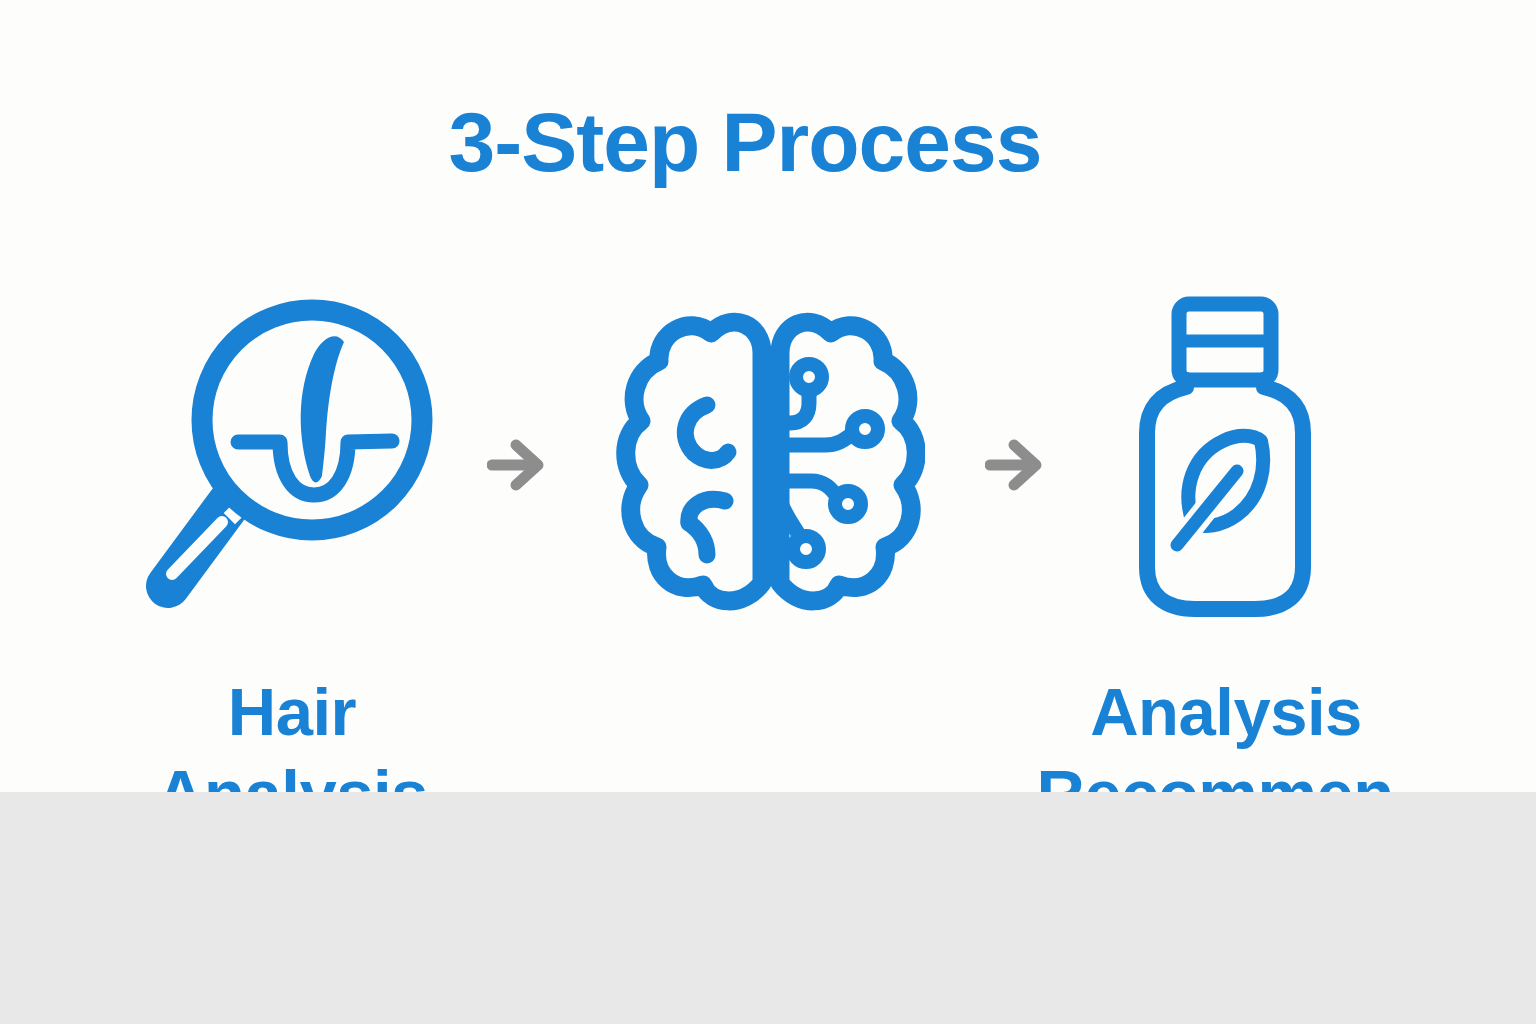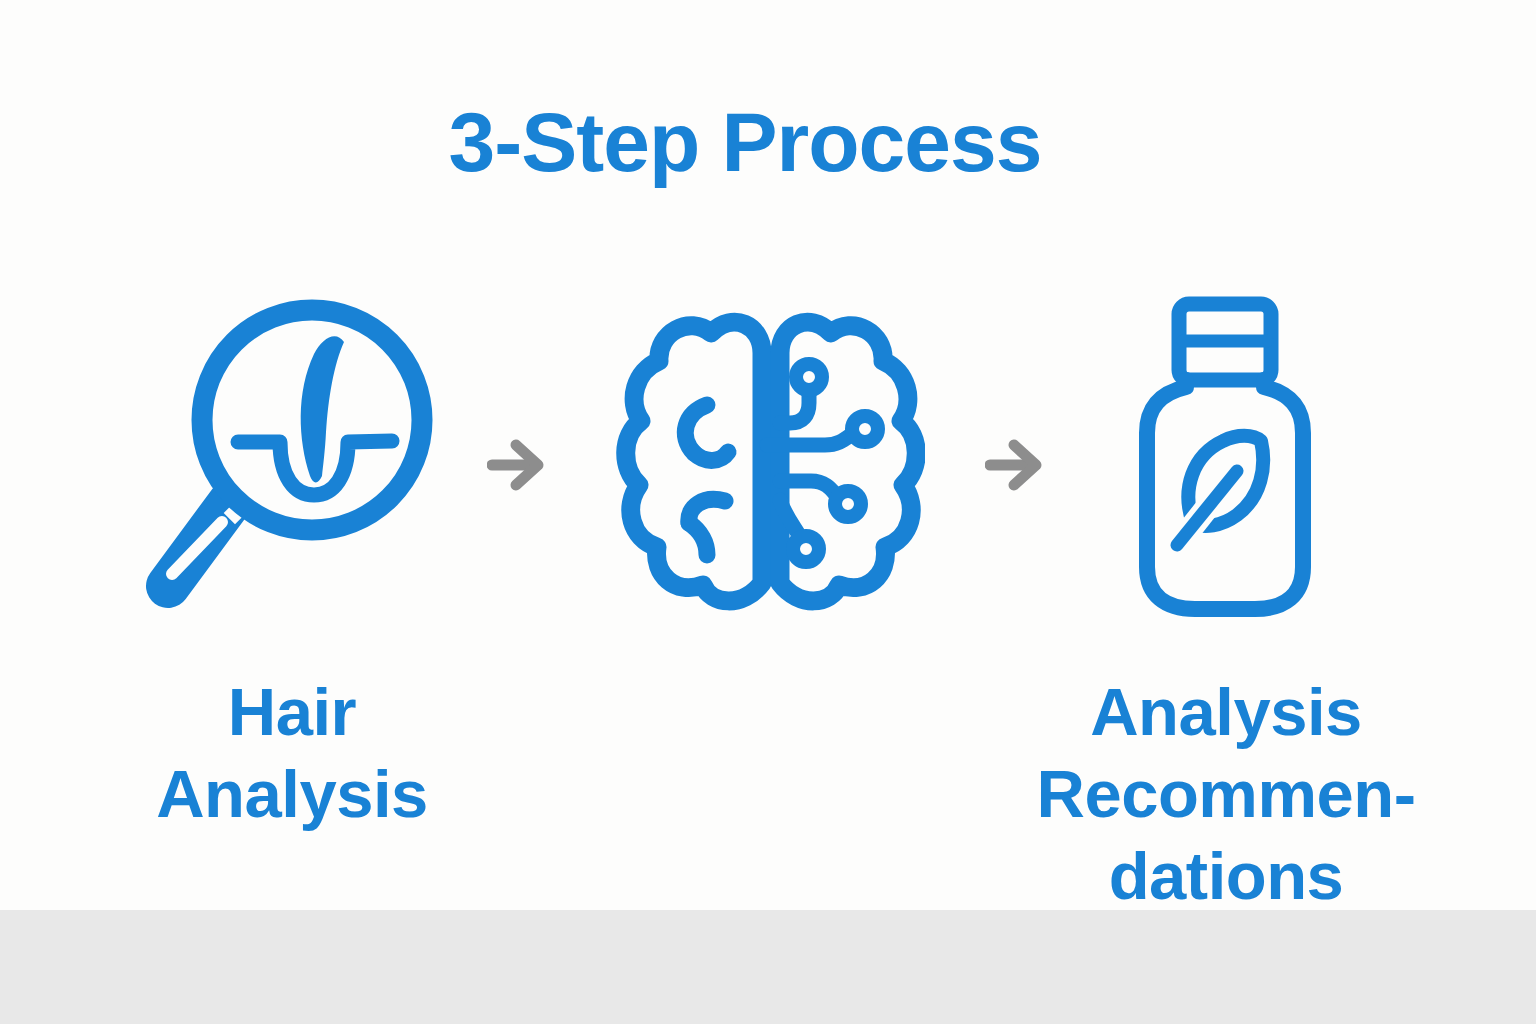--- a/index.html
+++ b/index.html
@@ -11,21 +11,21 @@
     margin: 0;
     padding: 0;
   }
   body {
     font-family: "Liberation Sans", sans-serif;
     background: #e8e8e8;
   }
   .canvas {
     position: relative;
     width: 1536px;
-    height: 910px;
+    height: 792px;
     background: var(--background);
     overflow: hidden;
   }
   .title {
     position: absolute;
     left: 0;
     top: 100px;
     width: 1490px;
     text-align: center;
     font-size: 84px;

